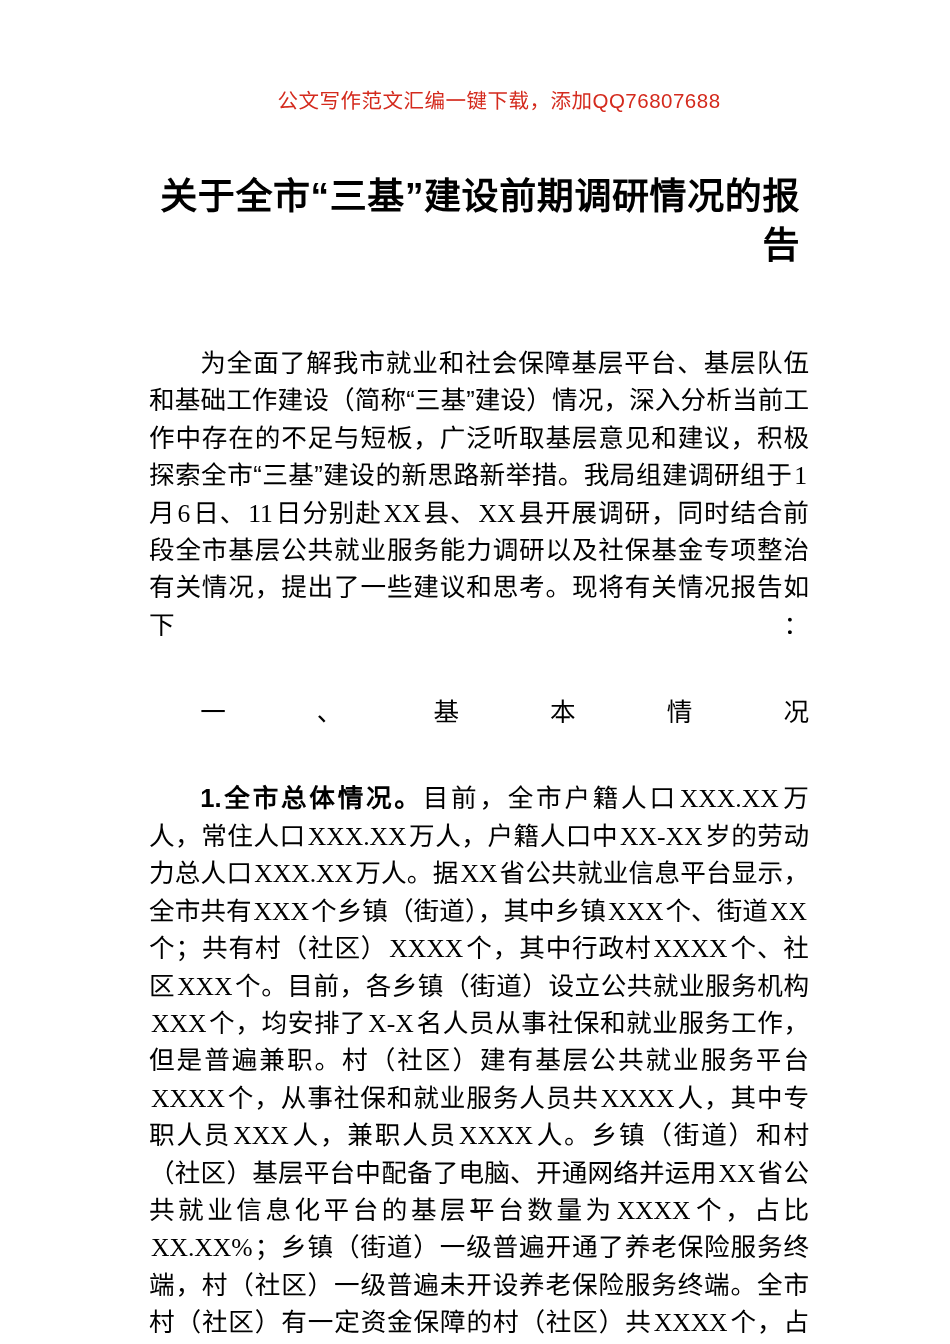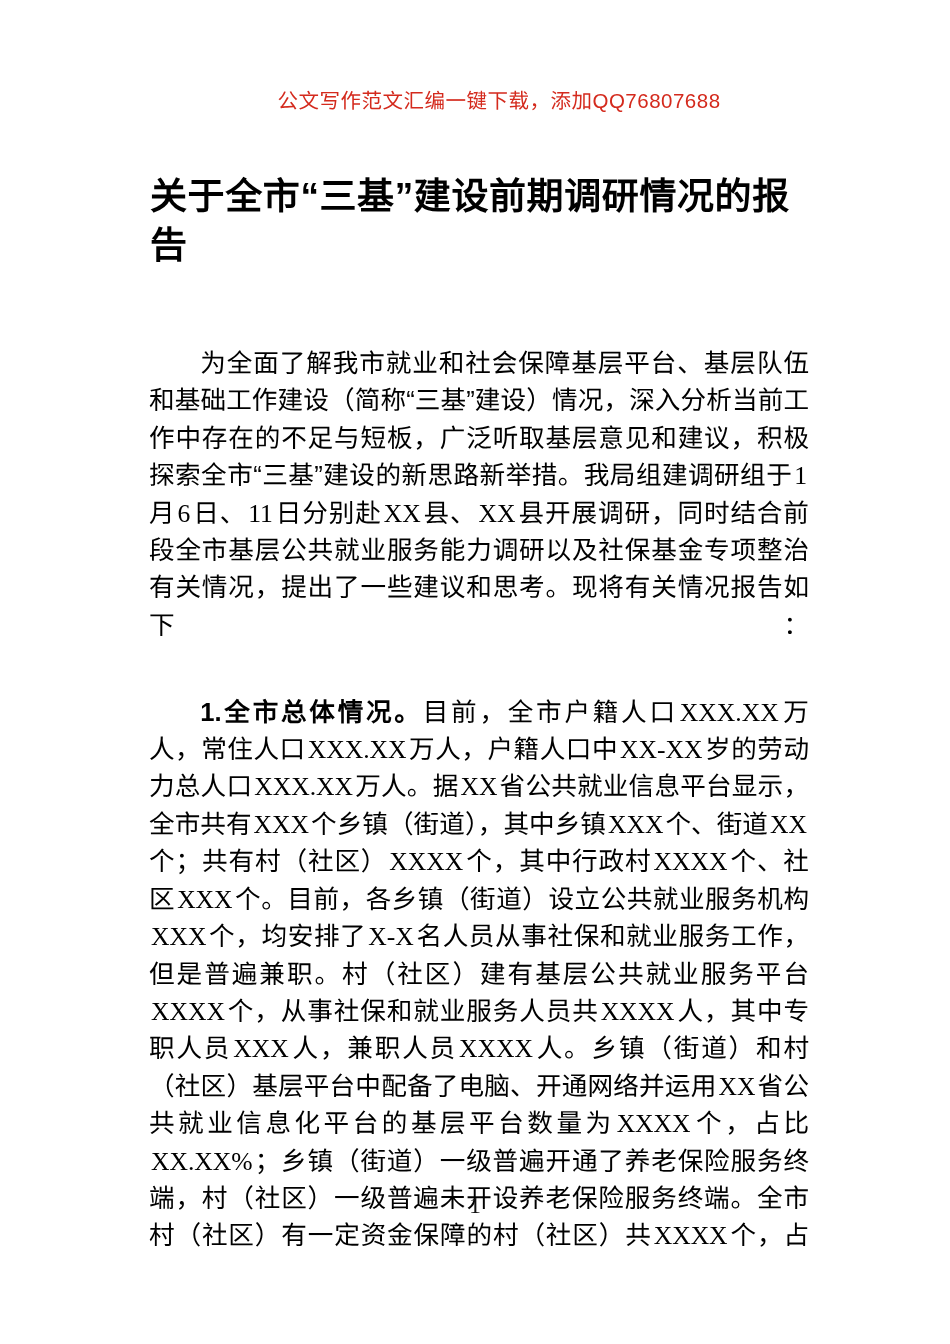--- a/index.html
+++ b/index.html
@@ -34,21 +34,21 @@
     white-space: nowrap;
     padding-left: 24px;
   }
 
   
   .doc-title {
     position: absolute;
     left: 150px;
     top: 172px;
     width: 650px;
-    text-align: left;
+    text-align: right;
     font-family: "Liberation Sans", "DejaVu Sans", sans-serif;
     font-size: 37px;
     font-weight: 700;
     line-height: 49px;
     letter-spacing: 0.6px;
     color: #000000;
   }
 
   
   .body-copy {
@@ -106,18 +106,19 @@
 <div class="page">
 
   <div class="promo-header">公文写作范文汇编一键下载，添加QQ76807688</div>
 
   <div class="doc-title">
     <span>关于全市“三基”建设前期调研情况的报告</span>
   </div>
 
   <div class="body-copy">
     <p class="indent"><span>为全面了解我市就业和社会保障基层平台、基层队伍和基础工作建设（简称“三基”建设）情况，深入分析当前工作中存在的不足与短板，广泛听取基层意见和建议，积极探索全市“三基”建设的新思路新举措。我局组建调研组于</span><span class="latin">1</span><span>月</span><span class="latin">6</span><span>日、</span><span class="latin">11</span><span>日分别赴</span><span class="latin">XX</span><span>县、</span><span class="latin">XX</span><span>县开展调研，同时结合前段全市基层公共就业服务能力调研以及社保基金专项整治有关情况，提出了一些建议和思考。现将有关情况报告如下：</span></p>
+    <p class="indent"><span>一、基本情况</span></p>
     <p class="indent"><span class="latin-b" style="font-weight: 700;">1.</span><span style="font-weight: 700;">全市总体情况。</span><span>目前，全市户籍人口</span><span class="latin">XXX.XX</span><span>万人，常住人口</span><span class="latin">XXX.XX</span><span>万人，户籍人口中</span><span class="latin">XX-XX</span><span>岁的劳动力总人口</span><span class="latin">XXX.XX</span><span>万人。据</span><span class="latin">XX</span><span>省公共就业信息平台显示，全市共有</span><span class="latin">XXX</span><span>个乡镇（街道），其中乡镇</span><span class="latin">XXX</span><span>个、街道</span><span class="latin">XX</span><span>个；共有村（社区）</span><span class="latin">XXXX</span><span>个，其中行政村</span><span class="latin">XXXX</span><span>个、社区</span><span class="latin">XXX</span><span>个。目前，各乡镇（街道）设立公共就业服务机构</span><span class="latin">XXX</span><span>个，均安排了</span><span class="latin">X-X</span><span>名人员从事社保和就业服务工作，但是普遍兼职。村（社区）建有基层公共就业服务平台</span><span class="latin">XXXX</span><span>个，从事社保和就业服务人员共</span><span class="latin">XXXX</span><span>人，其中专职人员</span><span class="latin">XXX</span><span>人，兼职人员</span><span class="latin">XXXX</span><span>人。乡镇（街道）和村（社区）基层平台中配备了电脑、开通网络并运用</span><span class="latin">XX</span><span>省公共就业信息化平台的基层平台数量为</span><span class="latin">XXXX</span><span>个，占比</span><span class="latin">XX.XX%</span><span>；乡镇（街道）一级普遍开通了养老保险服务终端，村（社区）一级普遍未开设养老保险服务终端。全市村（社区）有一定资金保障的村（社区）共</span><span class="latin">XXXX</span><span>个，占</span></p>
   </div>
 
   <div class="page-number">1</div>
 
 </div>
 
 </body></html>

